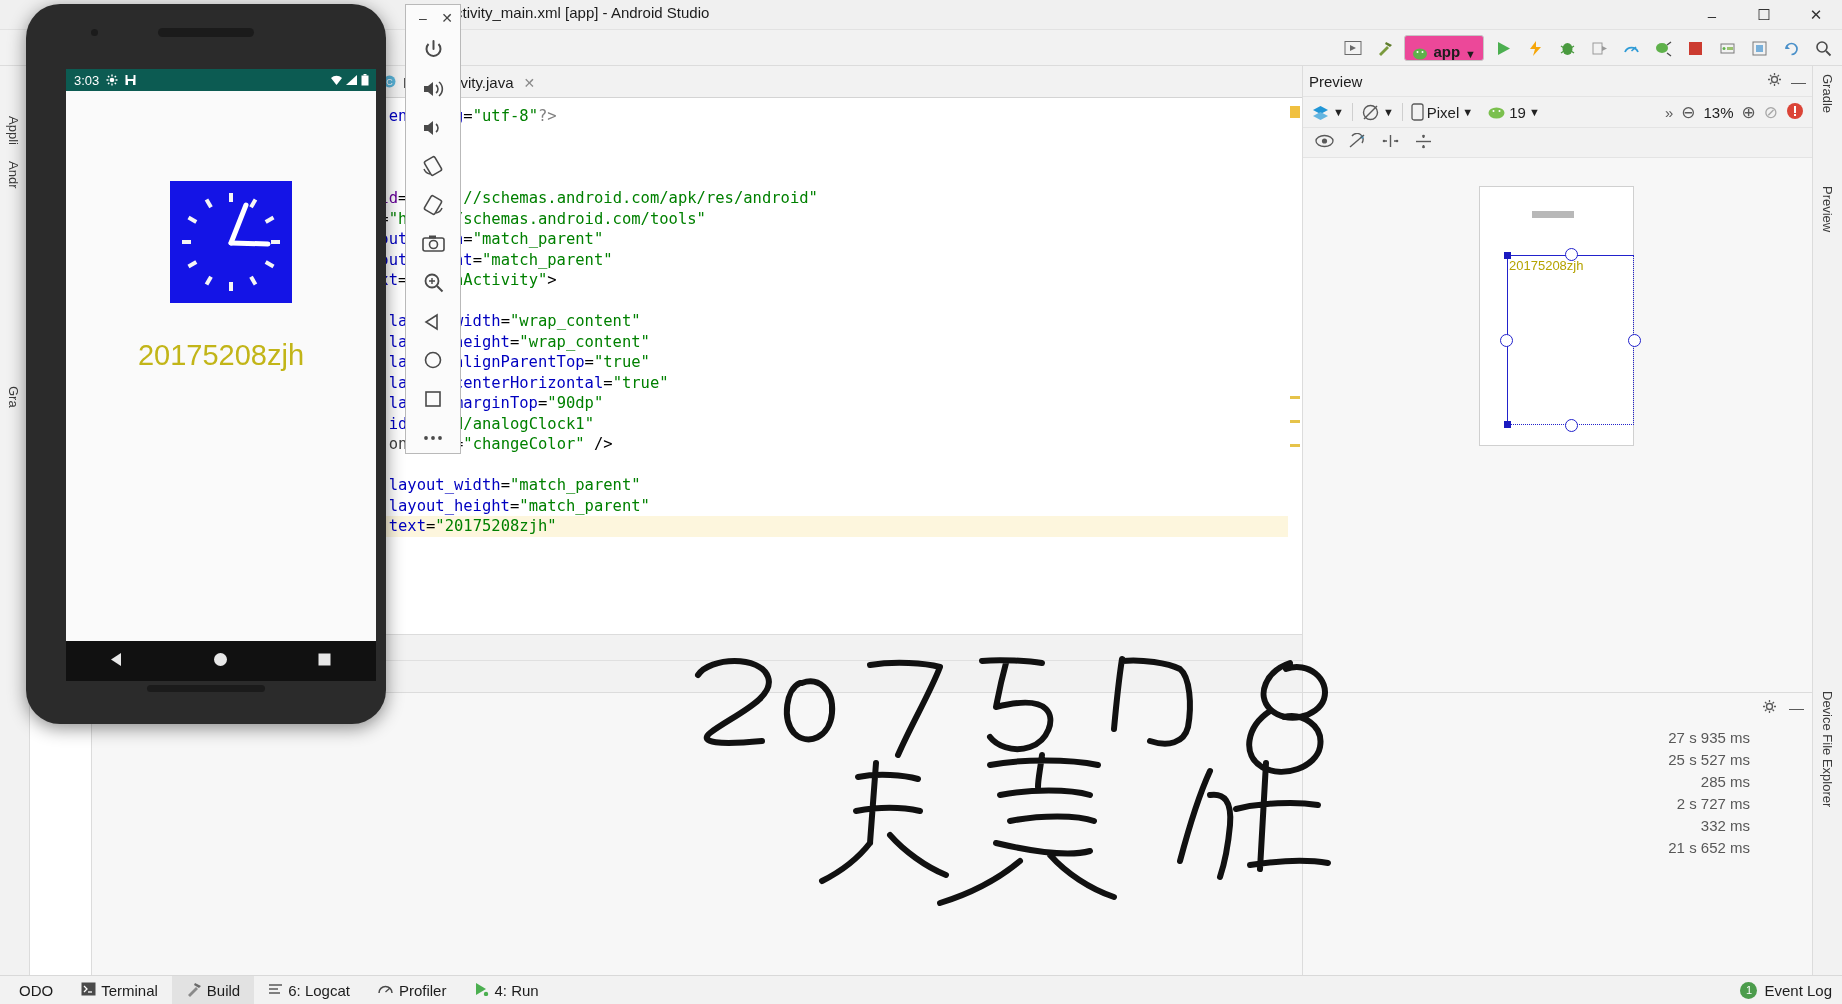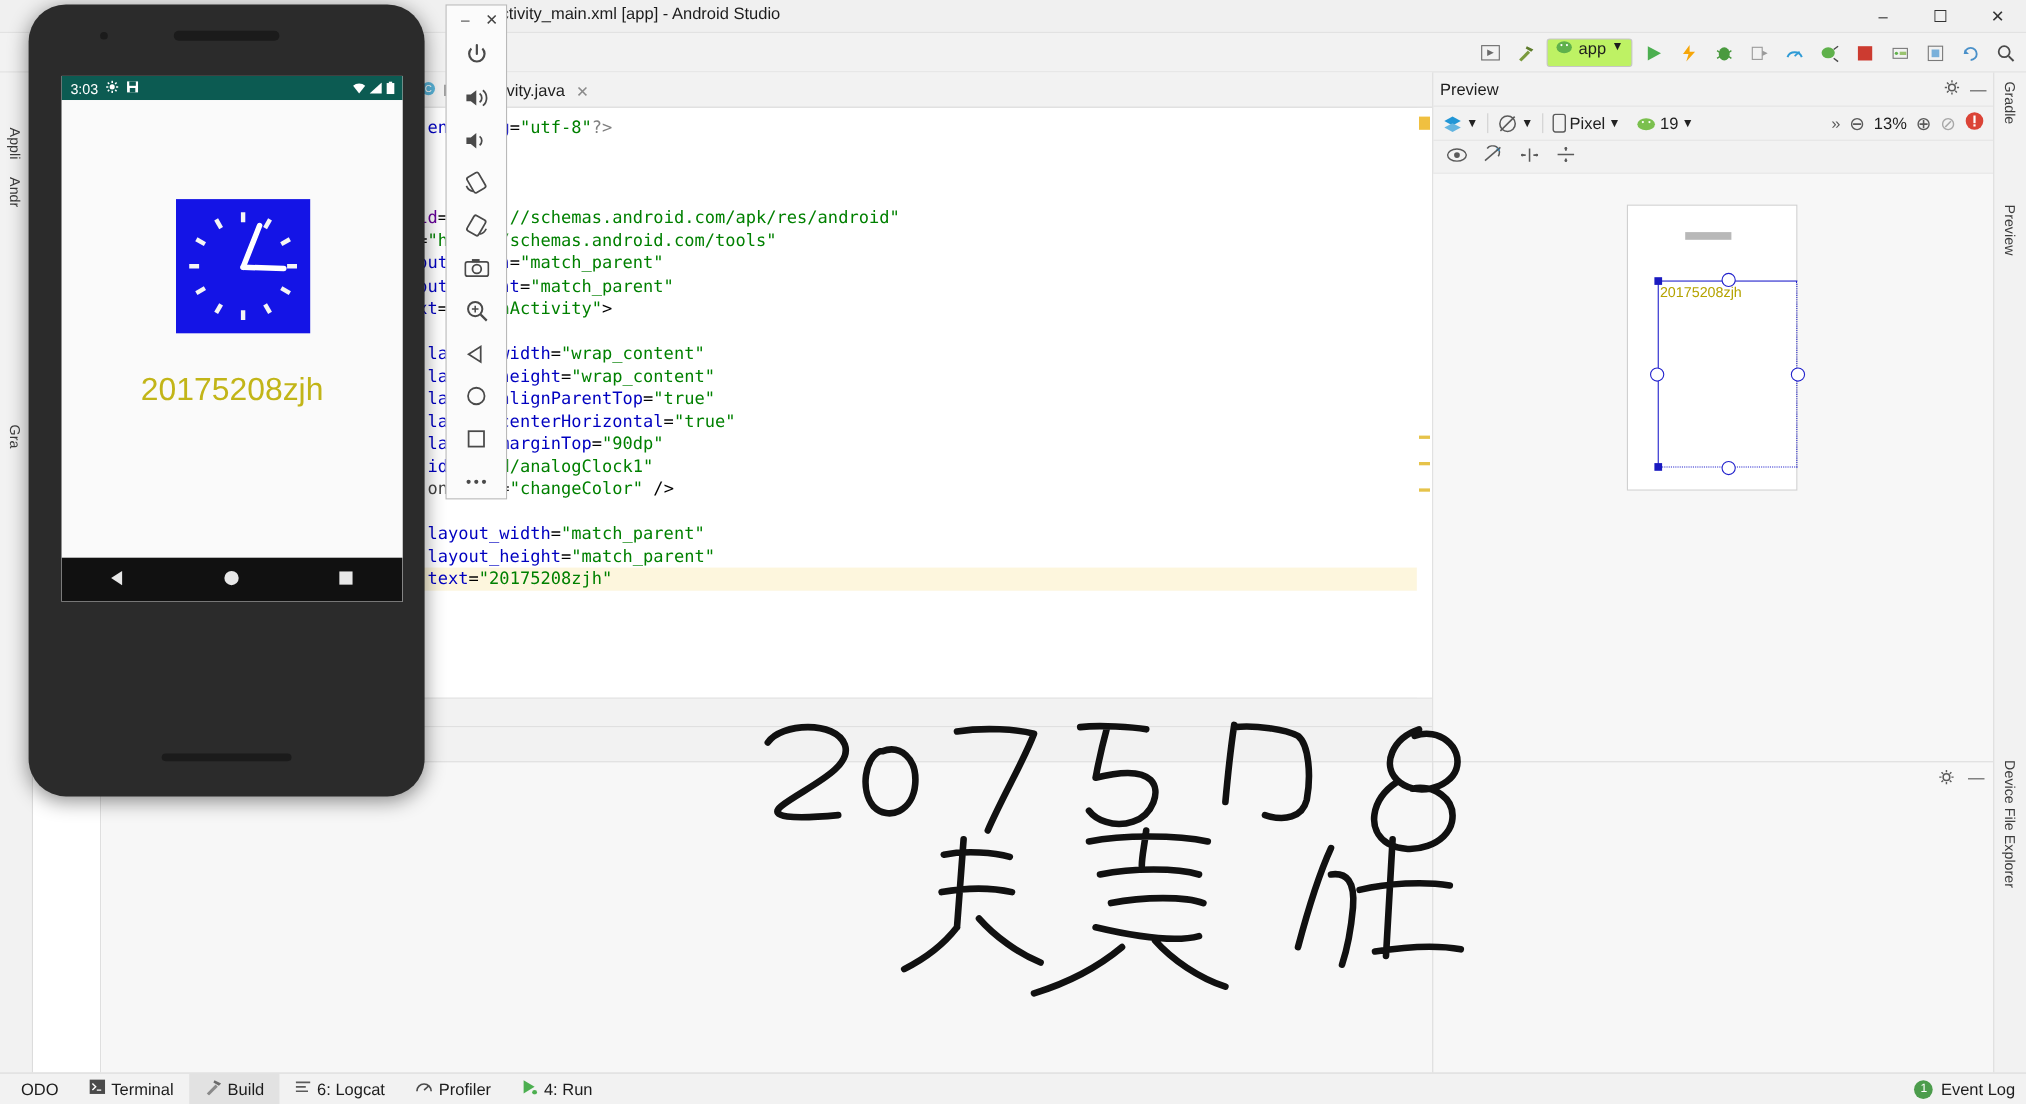--- a/index.html
+++ b/index.html
@@ -24,22 +24,22 @@
   .menubar { height:28px; background:#f2f2f2; display:flex; align-items:center;
              padding-left:4px; flex:none; position:relative; }
   .menu-item { padding:3px 10px; font-size:15px; color:#1c1c1c; white-space:nowrap; }
 
   
   .toolbar { height:36px; background:#f2f2f2; border-bottom:1px solid #dcdcdc;
              display:flex; align-items:center; flex:none; position:relative; }
   .tb-right { position:absolute; right:6px; top:0; height:36px; display:flex; align-items:center; gap:6px; }
   .tbicon { width:26px; height:26px; display:flex; align-items:center; justify-content:center;
             font-size:15px; color:#4a4a4a; border-radius:3px; }
-  .app-combo { display:flex; align-items:flex-start; gap:5px; height:26px; padding:0 7px;
-               border:1px solid #c6c6c6; border-radius:3px; background:#bef264; font-size:15px; }
+  .app-combo { display:flex; align-items:flex-end; gap:5px; height:26px; padding:0 7px;
+               border:1px solid #c6c6c6; border-radius:3px; background:#ec4899; font-size:15px;font-weight:bold; }
 
   
   .body-row { flex:1; display:flex; min-height:0; position:relative; }
 
   
   .left-rail { width:30px; background:#f2f2f2; border-right:1px solid #dcdcdc;
                position:relative; flex:none; }
   .rail-lbl { position:absolute; writing-mode:vertical-rl; font-size:13px; color:#3b3b3b; white-space:nowrap; }
 
   
@@ -128,21 +128,21 @@
   .sb-item.active { background:#e2e2e2; }
   .sb-right { position:absolute; right:10px; display:flex; align-items:center; gap:7px; font-size:15px; }
   .badge-green { width:17px; height:17px; border-radius:50%; background:#4c9c4c; color:#fff;
                  font-size:11px; display:flex; align-items:center; justify-content:center; }
 
   
   .emu { position:absolute; left:17px; top:0px; width:370px; height:726px; z-index:40; }
   .emu-phone { position:absolute; left:9px; top:4px; width:360px; height:720px;
                background:#2b2b2b; border-radius:34px;
                box-shadow:0 4px 18px rgba(0,0,0,.45); }
-  .emu-screen { position:absolute; left:30px; top:65px; width:310px; height:478px; background:#fafafa; overflow:hidden; }
+  .emu-screen { position:absolute; left:40px; top:65px; width:310px; height:612px; background:#fafafa; overflow:hidden; }
   .emu-sb { height:22px; background:#0c5b52; display:flex; align-items:center;
             padding:0 8px; gap:7px; position:relative; }
   .emu-sb-time { color:#fff; font-size:13px; }
   .emu-sb-right { position:absolute; right:7px; display:flex; gap:3px; align-items:center; }
   .emu-app { position:relative; height:528px; background:#fafafa; }
   .clock-box { position:absolute; left:104px; top:90px; width:122px; height:122px; background:#1414e6; }
   .clock-txt { position:absolute; left:0; right:0; top:248px; text-align:center;
                color:#c2b518; font-size:29px; font-family:"Liberation Sans", sans-serif; }
   .emu-nav { position:absolute; left:0; right:0; bottom:0; height:40px; background:#111;
              display:flex; align-items:center; justify-content:space-around; }
@@ -530,20 +530,28 @@
           <div class="build-hdr-icons">
             <span>
               <svg width="15" height="15" viewBox="0 0 15 15">
                   <circle cx="7.5" cy="7.5" r="3" fill="none" stroke="#5a5a5a" stroke-width="1.4"></circle>
                   <path d="M7.5 1 v2 M7.5 12 v2 M1 7.5 h2 M12 7.5 h2 M3 3 l1.5 1.5 M10.5 10.5 L12 12 M12 3 l-1.5 1.5 M4.5 10.5 L3 12" stroke="#5a5a5a" stroke-width="1.3"></path>
                 </svg>
             </span>
             <span style="color:#5a5a5a;font-size:15px;">—</span>
           </div>
         </div>
+        <div class="build-times">
+          <div>27 s 935 ms</div>
+          <div>25 s 527 ms</div>
+          <div>285 ms</div>
+          <div>2 s 727 ms</div>
+          <div>332 ms</div>
+          <div>21 s 652 ms</div>
+        </div>
       </div>
     </div>
 
     <div class="right-rail">
       <div class="rrail-lbl" style="top:8px;left:7px">Gradle</div>
       <div class="rrail-lbl" style="top:120px;left:7px">Preview</div>
       <div class="rrail-lbl" style="top:625px;left:7px">Device File Explorer</div>
     </div>
   </div>
 

